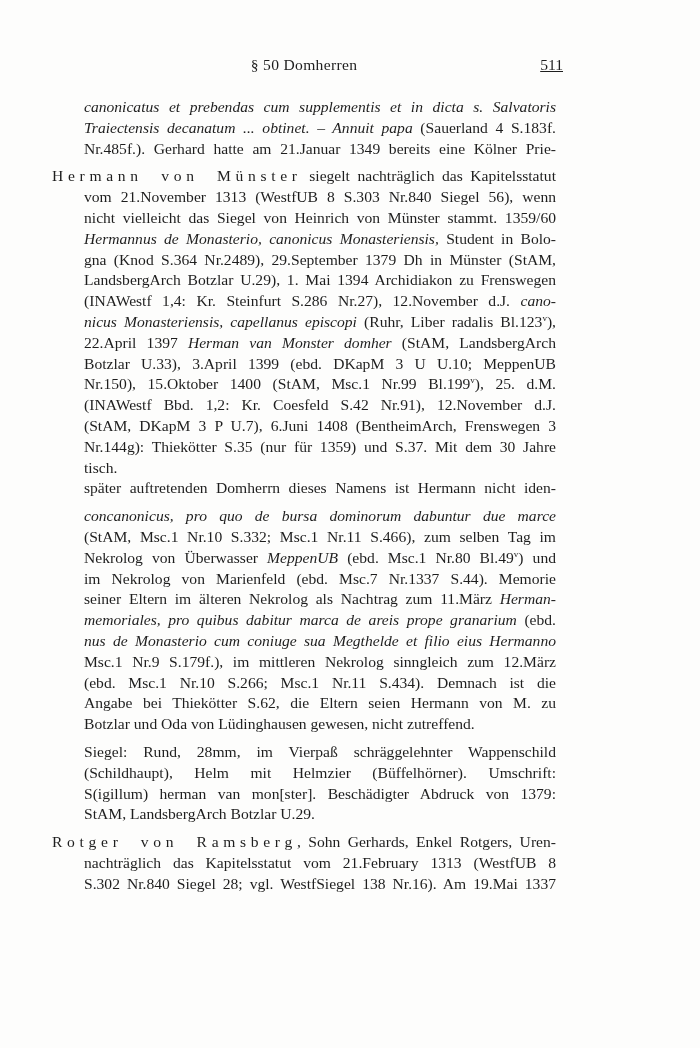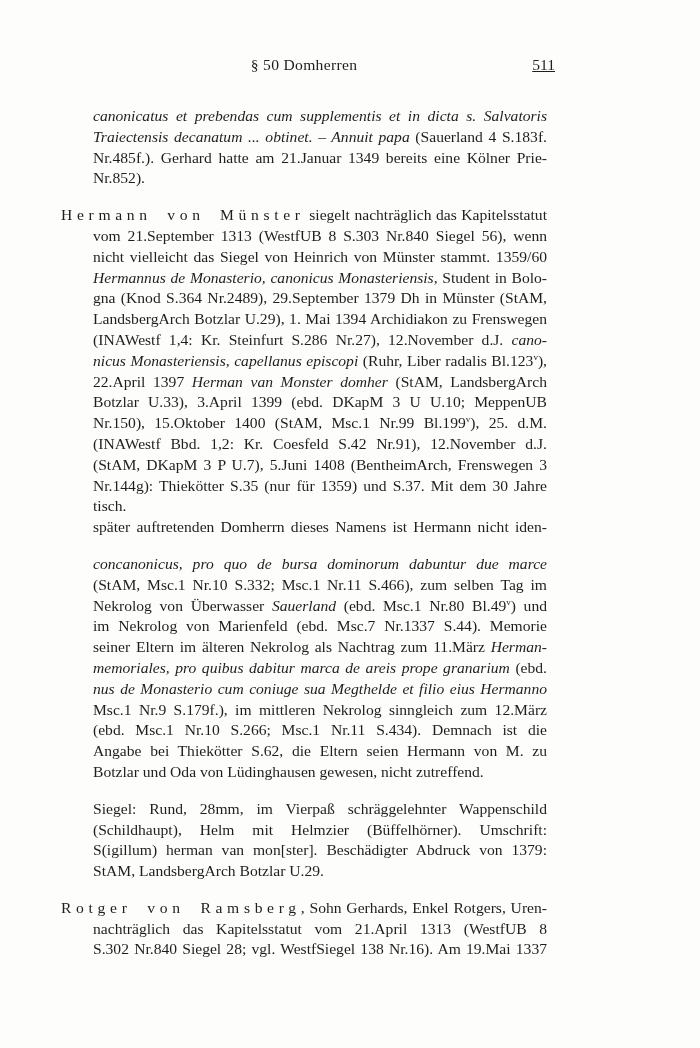--- a/index.html
+++ b/index.html
@@ -24,31 +24,31 @@
     width: 518px;
     line-height: 20px;
   }
   .section-title {
     display: block;
     text-align: center;
     letter-spacing: 0.02em;
   }
   .page-number {
     position: absolute;
-    right: 8px;
+    right: 0;
     top: 0;
     text-decoration: underline;
   }
   .text-block {
     position: absolute;
     top: 90px;
     left: 77px;
     width: 486px;
   }
-  .para { margin: 16px; padding: 0; }
+  .para { margin: 7px; padding: 0; }
   .line {
     line-height: 20.8px;
     text-align: justify;
     text-align-last: justify;
     white-space: normal;
   }
   .line.last { text-align-last: left; }
   .line.outdent { margin-left: -32px; }
   .it { font-style: italic; }
   .spread {
@@ -67,58 +67,57 @@
 <div class="page">
   <div class="running-header">
     <span class="section-title">§ 50 Domherren</span>
     <span class="page-number">511</span>
   </div>
   <div class="text-block">
       <div class="para">
         <div class="line"><span class="it ">canonicatus et prebendas cum supplementis et in dicta s. Salvatoris</span></div>
         <div class="line"><span class="it ">Traiectensis decanatum ... obtinet. – Annuit papa </span><span class="">(Sauerland 4 S.183f.</span></div>
         <div class="line"><span class="">Nr.485f.). Gerhard hatte am 21.Januar 1349 bereits eine Kölner Prie-</span></div>
-        <div class="line last"><span class="">Nr.852).</span></div>
       </div>
       <div class="para">
         <div class="line outdent"><span class="spread">Hermann von Münster</span><span class=""> siegelt nachträglich das Kapitelsstatut</span></div>
-        <div class="line"><span class="">vom 21.September 1313 (WestfUB 8 S.303 Nr.840 Siegel 56), wenn</span></div>
+        <div class="line"><span class="">vom 21.November 1313 (WestfUB 8 S.303 Nr.840 Siegel 56), wenn</span></div>
         <div class="line"><span class="">nicht vielleicht das Siegel von Heinrich von Münster stammt. 1359/60</span></div>
         <div class="line"><span class="it ">Hermannus de Monasterio, canonicus Monasteriensis,</span><span class=""> Student in Bolo-</span></div>
         <div class="line"><span class="">gna (Knod S.364 Nr.2489), 29.September 1379 Dh in Münster (StAM,</span></div>
         <div class="line"><span class="">LandsbergArch Botzlar U.29), 1. Mai 1394 Archidiakon zu Frenswegen</span></div>
         <div class="line"><span class="">(INAWestf 1,4: Kr. Steinfurt S.286 Nr.27), 12.November d.J. </span><span class="it ">cano-</span></div>
         <div class="line"><span class="it ">nicus Monasteriensis, capellanus episcopi </span><span class="">(Ruhr, Liber radalis Bl.123</span><sup class="">v</sup><span class="">),</span></div>
         <div class="line"><span class="">22.April 1397 </span><span class="it ">Herman van Monster domher </span><span class="">(StAM, LandsbergArch</span></div>
         <div class="line"><span class="">Botzlar U.33), 3.April 1399 (ebd. DKapM 3 U U.10; MeppenUB</span></div>
         <div class="line"><span class="">Nr.150), 15.Oktober 1400 (StAM, Msc.1 Nr.99 Bl.199</span><sup class="">v</sup><span class="">), 25. d.M.</span></div>
         <div class="line"><span class="">(INAWestf Bbd. 1,2: Kr. Coesfeld S.42 Nr.91), 12.November d.J.</span></div>
-        <div class="line"><span class="">(StAM, DKapM 3 P U.7), 5.Juni 1408 (BentheimArch, Frenswegen 3</span></div>
+        <div class="line"><span class="">(StAM, DKapM 3 P U.7), 6.Juni 1408 (BentheimArch, Frenswegen 3</span></div>
         <div class="line"><span class="">Nr.144g): Thiekötter S.35 (nur für 1359) und S.37. Mit dem 30 Jahre</span></div>
         <div class="line last"><span class="">tisch.</span></div>
         <div class="line"><span class="">später auftretenden Domherrn dieses Namens ist Hermann nicht iden-</span></div>
       </div>
       <div class="para">
         <div class="line"><span class="it ">concanonicus, pro quo de bursa dominorum dabuntur due marce</span></div>
         <div class="line"><span class="">(StAM, Msc.1 Nr.10 S.332; Msc.1 Nr.11 S.466), zum selben Tag im</span></div>
-        <div class="line"><span class="">Nekrolog von Überwasser </span><span class="it ">Sauerland </span><span class="">(ebd. Msc.1 Nr.80 Bl.49</span><sup class="">v</sup><span class="">) und</span></div>
+        <div class="line"><span class="">Nekrolog von Überwasser </span><span class="it ">MeppenUB </span><span class="">(ebd. Msc.1 Nr.80 Bl.49</span><sup class="">v</sup><span class="">) und</span></div>
         <div class="line"><span class="">im Nekrolog von Marienfeld (ebd. Msc.7 Nr.1337 S.44). Memorie</span></div>
         <div class="line"><span class="">seiner Eltern im älteren Nekrolog als Nachtrag zum 11.März </span><span class="it ">Herman-</span></div>
         <div class="line"><span class="it ">memoriales, pro quibus dabitur marca de areis prope granarium </span><span class="">(ebd.</span></div>
         <div class="line"><span class="it ">nus de Monasterio cum coniuge sua Megthelde et filio eius Hermanno</span></div>
         <div class="line"><span class="">Msc.1 Nr.9 S.179f.), im mittleren Nekrolog sinngleich zum 12.März</span></div>
         <div class="line"><span class="">(ebd. Msc.1 Nr.10 S.266; Msc.1 Nr.11 S.434). Demnach ist die</span></div>
         <div class="line"><span class="">Angabe bei Thiekötter S.62, die Eltern seien Hermann von M. zu</span></div>
         <div class="line last"><span class="">Botzlar und Oda von Lüdinghausen gewesen, nicht zutreffend.</span></div>
       </div>
       <div class="para">
         <div class="line"><span class="">Siegel: Rund, 28mm, im Vierpaß schräggelehnter Wappenschild</span></div>
         <div class="line"><span class="">(Schildhaupt), Helm mit Helmzier (Büffelhörner). Umschrift:</span></div>
         <div class="line"><span class="">S(igillum) herman van mon[ster]. Beschädigter Abdruck von 1379:</span></div>
         <div class="line last"><span class="">StAM, LandsbergArch Botzlar U.29.</span></div>
       </div>
       <div class="para">
         <div class="line outdent"><span class="spread">Rotger von Ramsberg</span><span class="">, Sohn Gerhards, Enkel Rotgers, Uren-</span></div>
-        <div class="line"><span class="">nachträglich das Kapitelsstatut vom 21.April 1313 (WestfUB 8</span></div>
+        <div class="line"><span class="">nachträglich das Kapitelsstatut vom 21.February 1313 (WestfUB 8</span></div>
         <div class="line"><span class="">S.302 Nr.840 Siegel 28; vgl. WestfSiegel 138 Nr.16). Am 19.Mai 1337</span></div>
       </div>
     </div>
 </div>
 
 </body></html>

